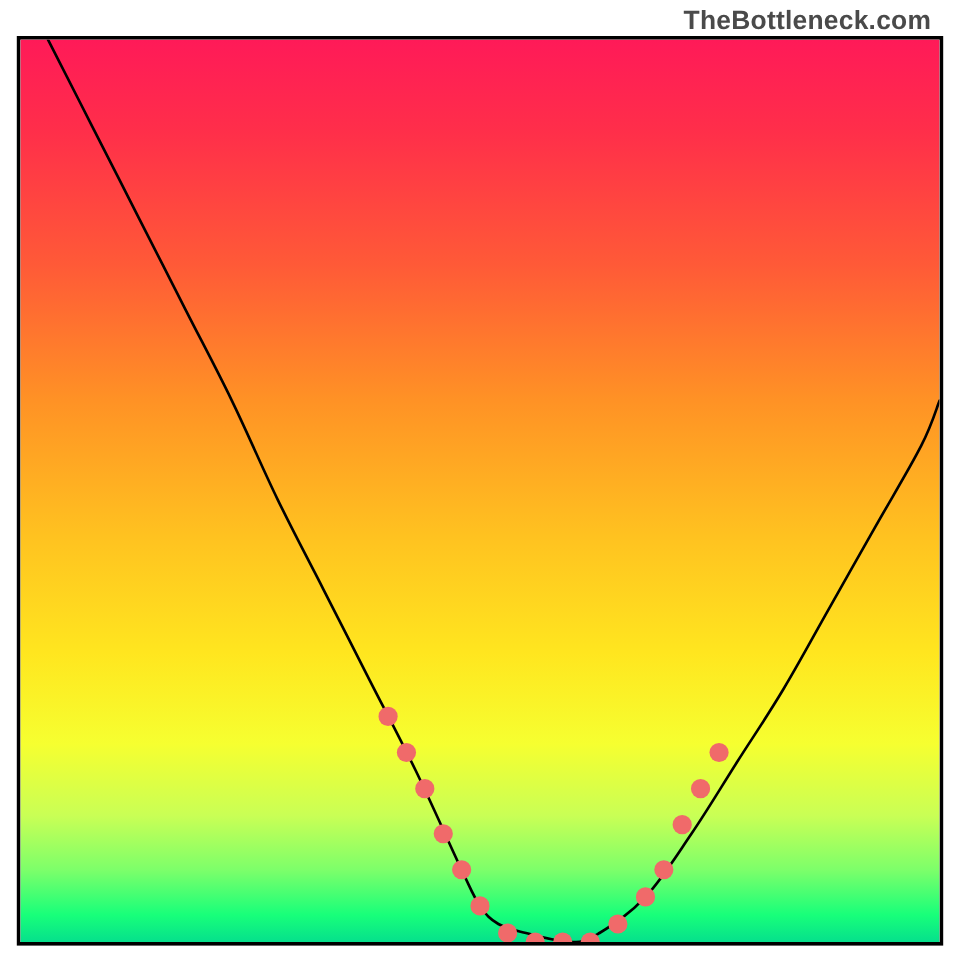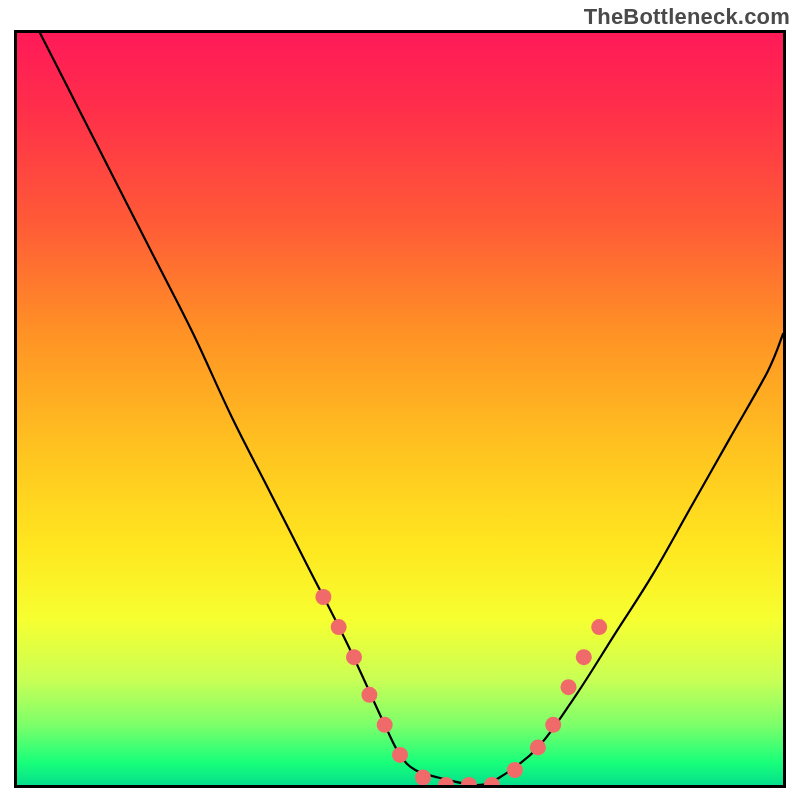--- a/index.html
+++ b/index.html
@@ -12,21 +12,21 @@
     overflow: hidden;
   }
   .stage {
     position: relative;
     width: 800px;
     height: 800px;
   }
   .watermark {
     position: absolute;
     top: 4px;
-    right: 10px;
+    right: 24px;
     font-size: 22px;
     font-weight: 600;
     color: #4a4a4a;
     letter-spacing: 0.2px;
   }
   .plot-frame {
     position: absolute;
     left: 14px;
     top: 30px;
     width: 772px;

